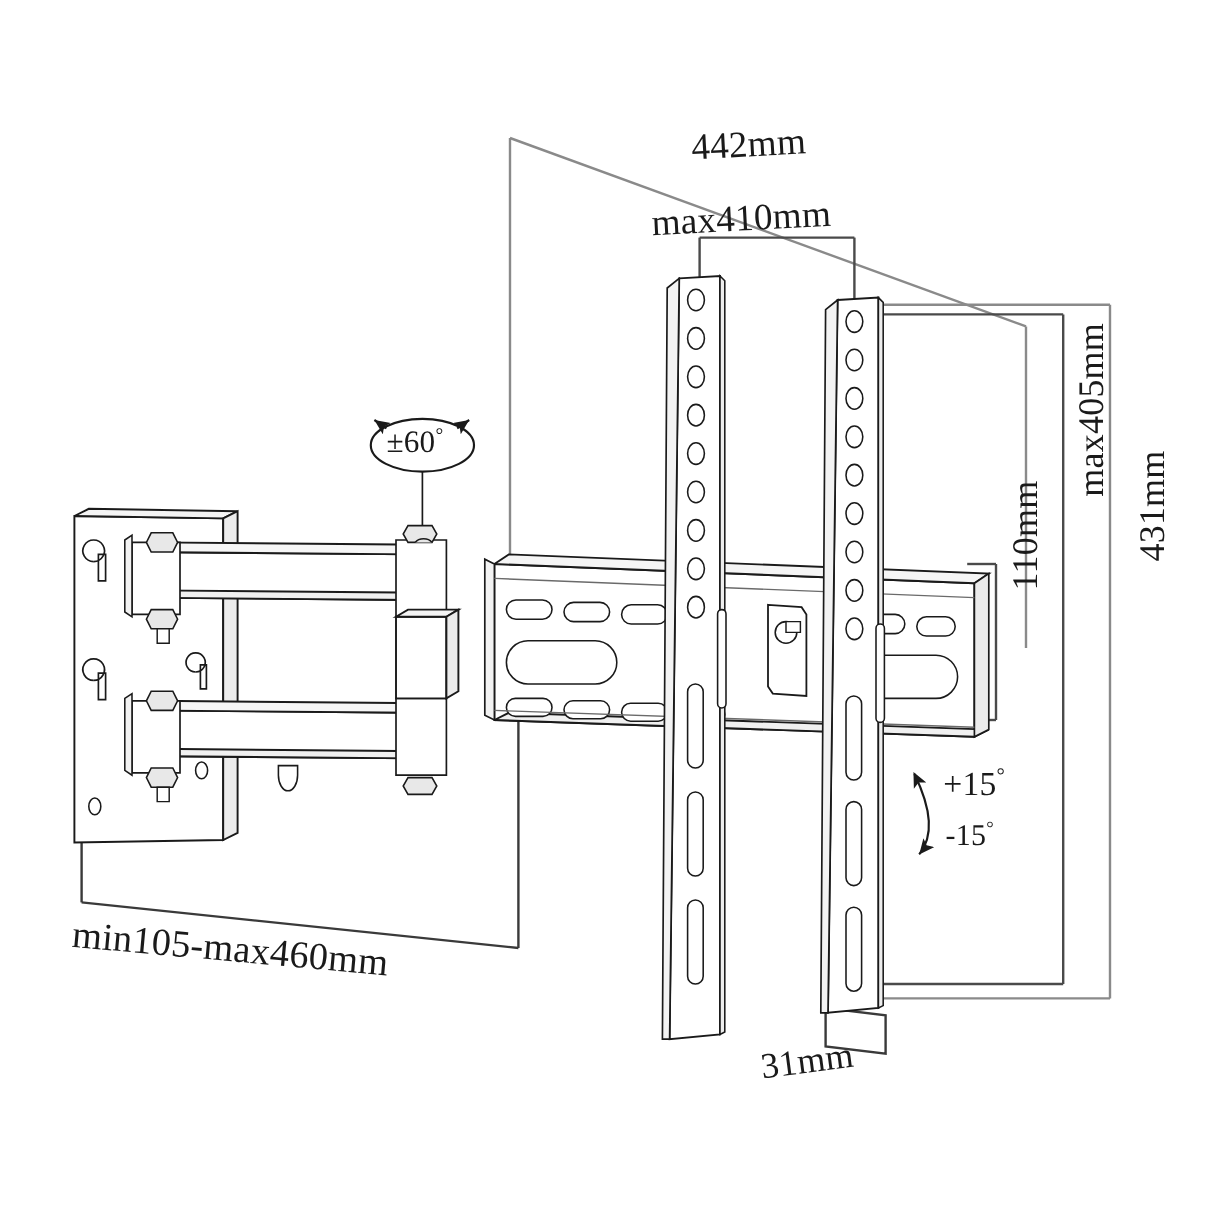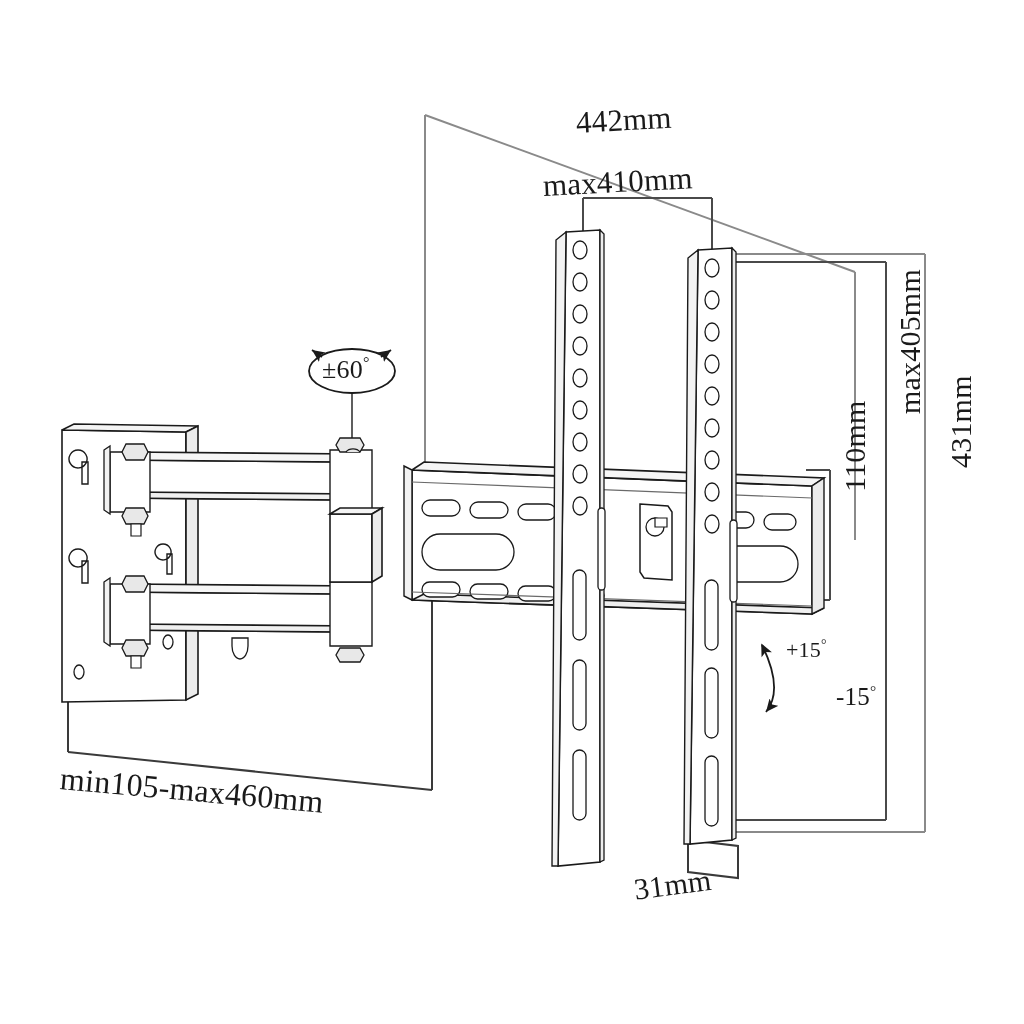--- a/index.html
+++ b/index.html
@@ -35,22 +35,22 @@
     letter-spacing: 0.2px;
   }
   .dim-442   { left: 575px; top: 105px;  font-size: 31px; transform: rotate(-3.2deg); transform-origin: left top; }
   .dim-410   { left: 542px; top: 168px;  font-size: 31px; transform: rotate(-3.0deg); transform-origin: left top; }
   .dim-110   { left: 838px; top: 492px;  font-size: 30px; transform: rotate(-90deg); transform-origin: left top; }
   .dim-405   { left: 893px; top: 414px;  font-size: 30px; transform: rotate(-90deg); transform-origin: left top; }
   .dim-431   { left: 944px; top: 468px;  font-size: 30px; transform: rotate(-90deg); transform-origin: left top; }
   .dim-depth { left: 62px;  top: 760px;  font-size: 32px; transform: rotate(5.2deg); transform-origin: left top; }
   .dim-31    { left: 632px; top: 873px;  font-size: 30px; transform: rotate(-7.5deg); transform-origin: left top; }
   .ang-90    { left: 322px; top: 354px;  font-size: 26px; }
-  .ang-p15   { left: 786px; top: 637px;  font-size: 22px; }
-  .ang-m15   { left: 788px; top: 682px;  font-size: 25px; margin-left: 48px; }
+  .ang-p15   { left: 786px; top: 637px;  font-size: 28px; }
+  .ang-m15   { left: 788px; top: 682px;  font-size: 25px; }
   .deg-sup { font-size: 0.62em; vertical-align: super; }
 </style>
 </head>
 <body>
 
 <div id="stage">
 
   <svg id="drawing" viewBox="0 0 1024 1024">
     <defs>
       <marker id="arrowEnd" markerWidth="9" markerHeight="9" refX="7" refY="3.2" orient="auto">

